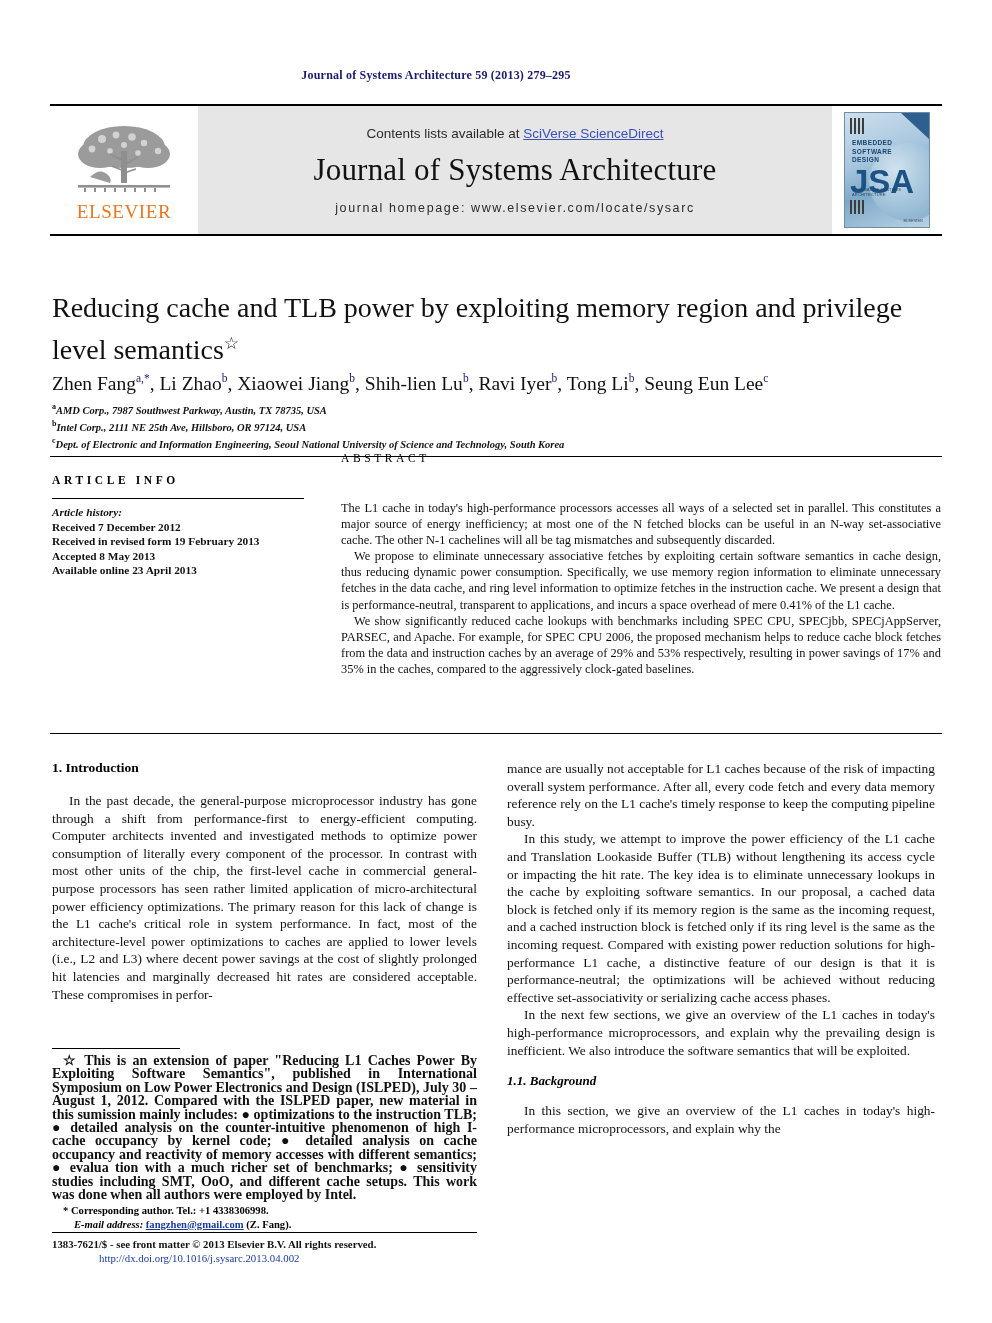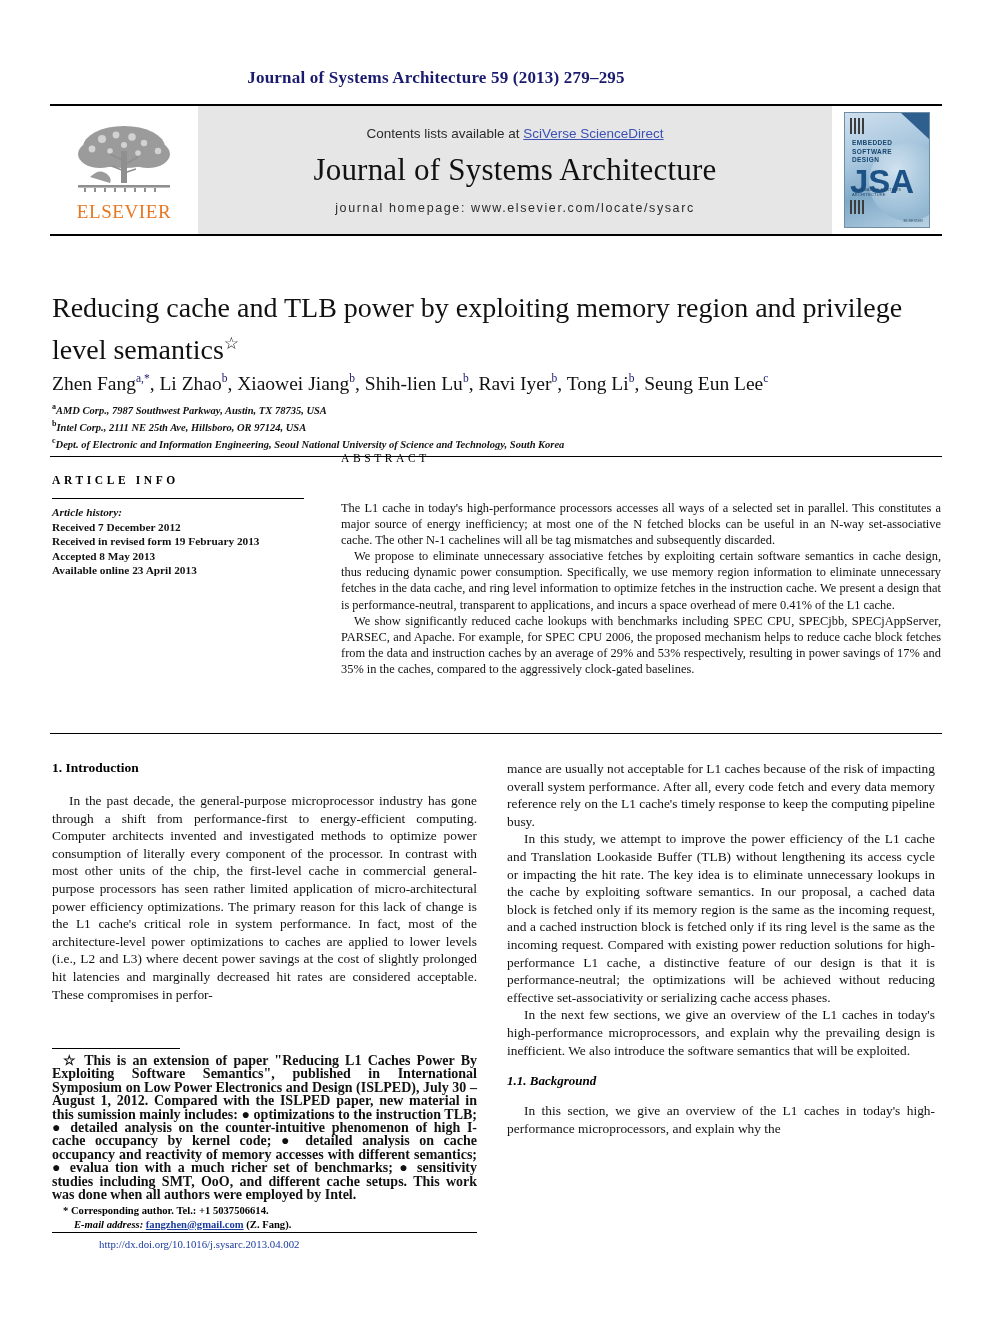--- a/index.html
+++ b/index.html
@@ -22,21 +22,21 @@
 
   
   .running-head {
     position: absolute;
     top: 68px;
     left: 0;
     width: 872px;
     text-align: center;
     font-family: "Liberation Serif", serif;
     font-weight: bold;
-    font-size: 17px;
+    font-size: 12px;
     color: #1a1a6e;
     letter-spacing: 0.2px;
   }
 
   
   .masthead {
     position: absolute;
     left: 50px;
     top: 104px;
     width: 892px;
@@ -546,26 +546,27 @@
     <p class="body-p" style="text-indent:0">mance are usually not acceptable for L1 caches because of the risk of impacting overall system performance. After all, every code fetch and every data memory reference rely on the L1 cache's timely response to keep the computing pipeline busy.</p>
     <p class="body-p">In this study, we attempt to improve the power efficiency of the L1 cache and Translation Lookaside Buffer (TLB) without lengthening its access cycle or impacting the hit rate. The key idea is to eliminate unnecessary lookups in the cache by exploiting software semantics. In our proposal, a cached data block is fetched only if its memory region is the same as the incoming request, and a cached instruction block is fetched only if its ring level is the same as the incoming request. Compared with existing power reduction solutions for high-performance L1 cache, a distinctive feature of our design is that it is performance-neutral; the optimizations will be achieved without reducing effective set-associativity or serializing cache access phases.</p>
     <p class="body-p">In the next few sections, we give an overview of the L1 caches in today's high-performance microprocessors, and explain why the prevailing design is inefficient. We also introduce the software semantics that will be exploited.</p>
     <h3 class="subsection">1.1. Background</h3>
     <p class="body-p">In this section, we give an overview of the L1 caches in today's high-performance microprocessors, and explain why the</p>
   </div>
 
   <div class="footnotes">
     <div class="fn-rule"></div>
     <p class="fn-p">☆ This is an extension of paper "Reducing L1 Caches Power By Exploiting Software Semantics", published in International Symposium on Low Power Electronics and Design (ISLPED), July 30 – August 1, 2012. Compared with the ISLPED paper, new material in this sumission mainly includes: ● optimizations to the instruction TLB; ● detailed analysis on the counter-intuitive phenomenon of high I-cache occupancy by kernel code; ● detailed analysis on cache occupancy and reactivity of memory accesses with different semantics; ● evalua tion with a much richer set of benchmarks; ● sensitivity studies including SMT, OoO, and different cache setups. This work was done when all authors were employed by Intel.</p>
-    <p class="fn-corr">* Corresponding author. Tel.: +1 5037506614.</p>
+    <p class="fn-corr">* Corresponding author. Tel.: +1 4338306998.</p>
     <p class="fn-email">
       <span class="lbl">E-mail address:</span>
       <a class="mail" href="#">fangzhen@gmail.com</a>
       <span>(Z. Fang).</span>
     </p>
   </div>
 
   <div class="imprint">
     <div class="imprint-rule"></div>
+    <div class="imprint-line1">1383-7621/$ - see front matter © 2013 Elsevier B.V. All rights reserved.</div>
     <div class="imprint-line2">http://dx.doi.org/10.1016/j.sysarc.2013.04.002</div>
   </div>
 
 </div>
 
 </body></html>

